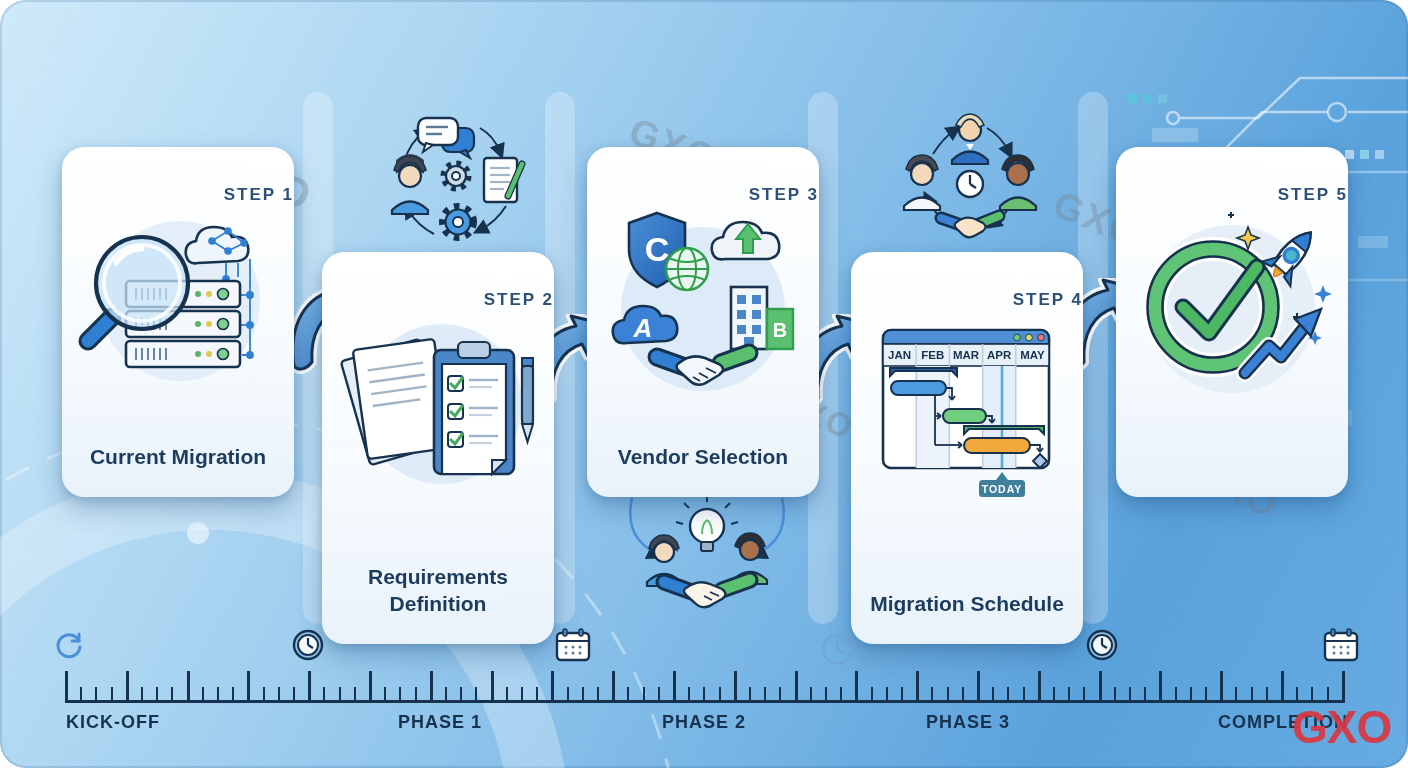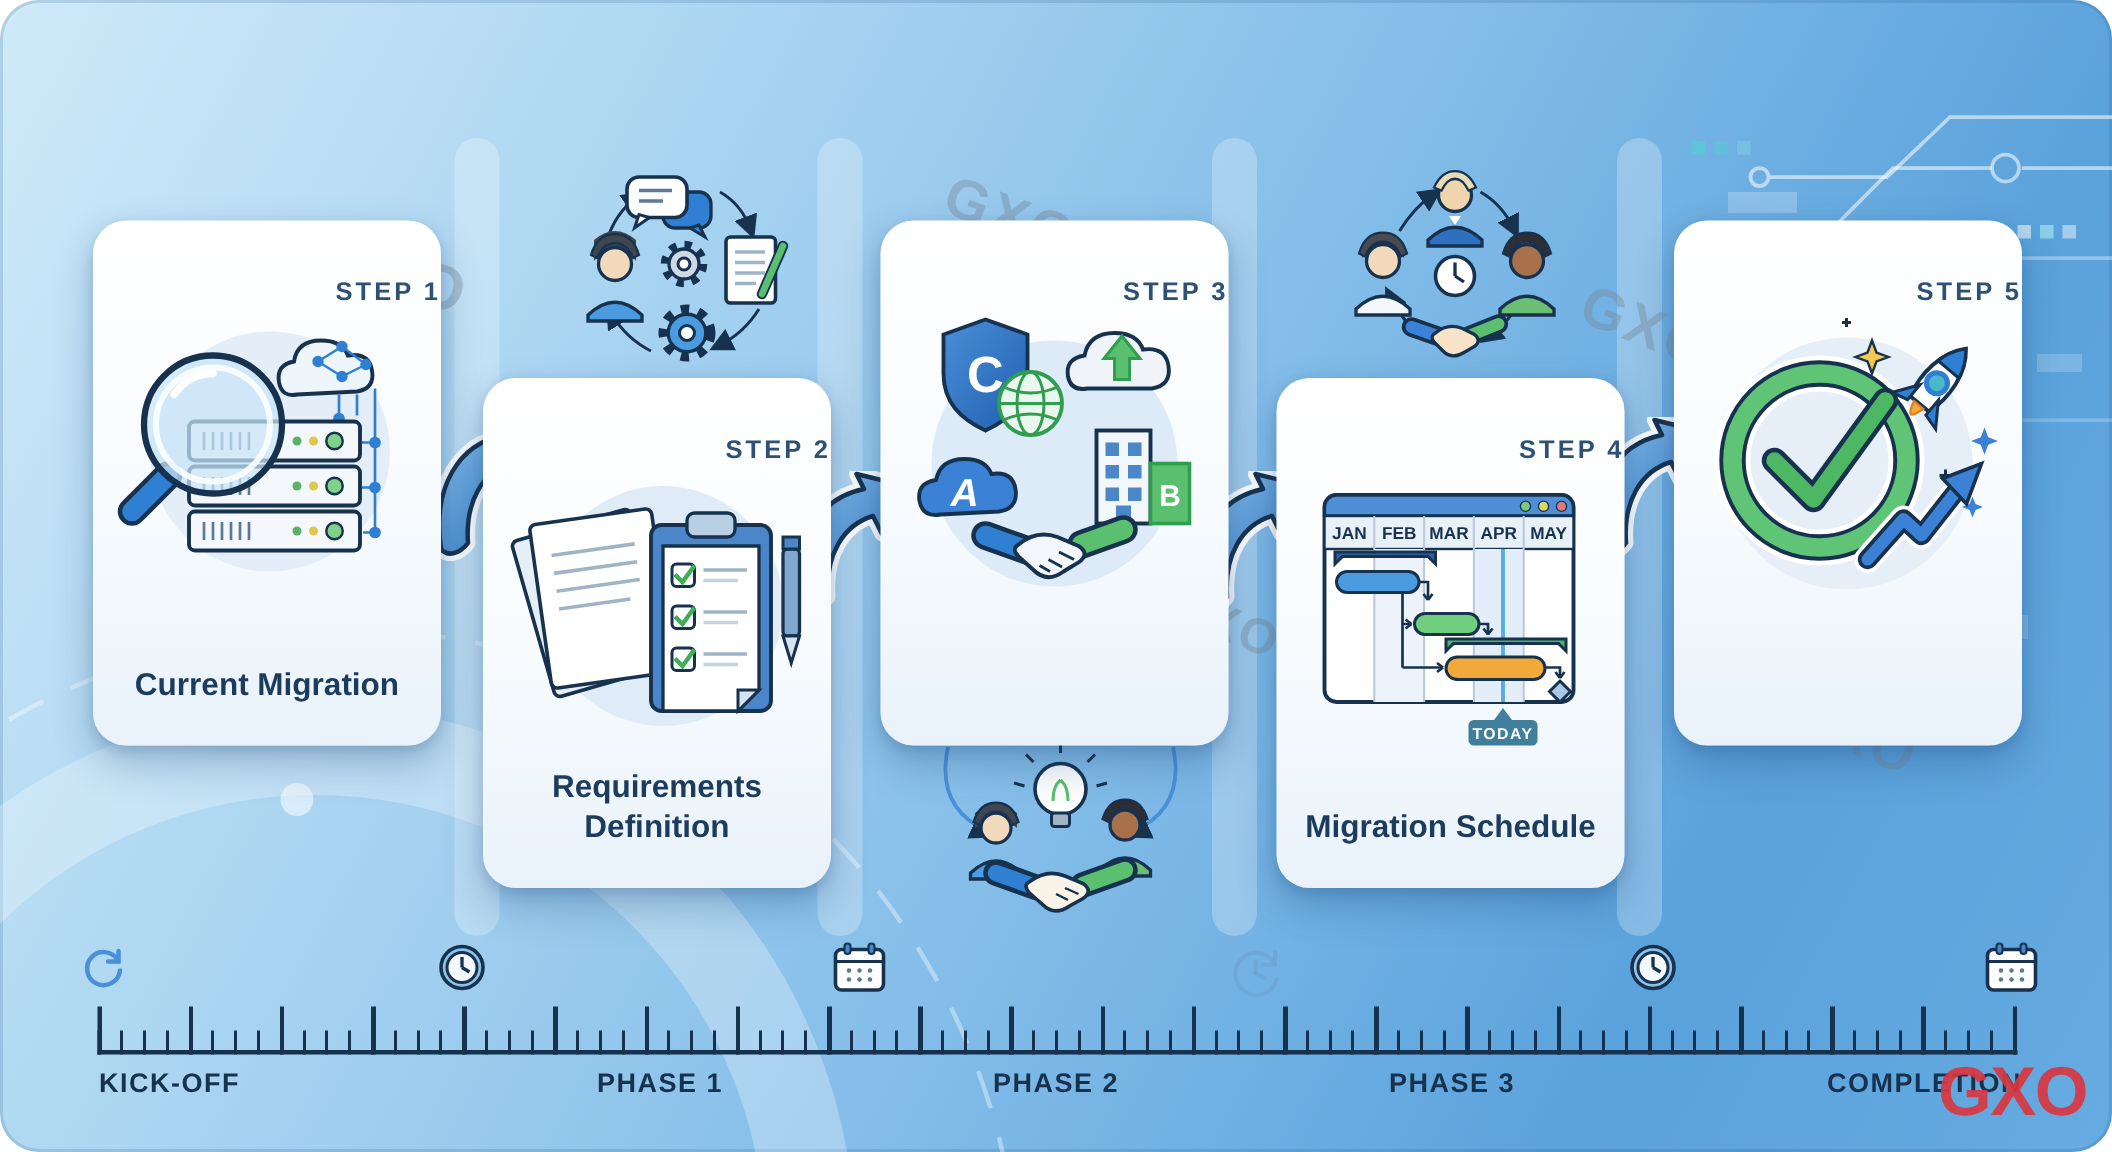--- a/index.html
+++ b/index.html
@@ -6,21 +6,21 @@
   body{width:1408px;height:768px;font-family:"Liberation Sans",sans-serif;}
   .canvas{position:absolute;left:0;top:0;width:1408px;height:768px;border-radius:26px;overflow:hidden;
     background:linear-gradient(118deg,#cfeaf9 0%,#aed7f2 25%,#82bce8 55%,#5aa2dc 80%,#66abe1 100%);
     box-shadow:inset 0 0 0 2px rgba(40,90,140,.18);}
   .bg-svg{position:absolute;left:0;top:0;}
   .stripe{position:absolute;top:92px;height:532px;width:30px;border-radius:15px;background:rgba(255,255,255,.26);}
   .watermark{position:absolute;font-weight:800;color:rgba(120,134,150,.40);letter-spacing:2px;user-select:none;}
   .card{position:absolute;width:232px;height:350px;border-radius:22px;
     background:linear-gradient(180deg,#ffffff 0%,#f7fbfe 55%,#e9f2fa 100%);
     box-shadow:0 12px 26px rgba(25,70,120,.30),0 3px 8px rgba(25,70,120,.18);}
-  .card.low{height:340px;}
+  .card.low{height:392px;}
   .step-label{margin-top:38px;text-align:right;font-size:17px;font-weight:700;letter-spacing:2px;color:#2e5074;}
   .caption{position:absolute;left:0;bottom:26px;width:100%;text-align:center;font-size:21px;font-weight:700;color:#1c3c5d;line-height:1.32;}
   .icon-wrap{position:absolute;left:0;top:54px;width:100%;display:flex;justify-content:center;}
   .abs{position:absolute;}
   
   .ruler-minor{position:absolute;left:65px;top:687px;width:1280px;height:16px;
     background:repeating-linear-gradient(90deg,#17324e 0,#17324e 2px,transparent 2px,transparent 15.2px);}
   .ruler-major{position:absolute;left:65px;top:671px;width:1280px;height:32px;
     background:repeating-linear-gradient(90deg,#17324e 0,#17324e 3px,transparent 3px,transparent 60.8px);}
   .ruler-base{position:absolute;left:65px;top:700px;width:1280px;height:3px;background:#17324e;}
@@ -370,20 +370,21 @@
         <g>
           <line x1="56" y1="152" x2="84" y2="162" stroke="#17324e" stroke-width="19" stroke-linecap="round"></line>
           <line x1="56" y1="152" x2="84" y2="162" stroke="#2f7fd2" stroke-width="13" stroke-linecap="round"></line>
           <line x1="148" y1="148" x2="120" y2="158" stroke="#17324e" stroke-width="19" stroke-linecap="round"></line>
           <line x1="148" y1="148" x2="120" y2="158" stroke="#5abf6e" stroke-width="13" stroke-linecap="round"></line>
           <path d="M78,158 q12,-10 26,-5 l14,6 q8,5 0,11 l-10,6 q-11,8 -20,-1 l-10,-9 q-5,-5 0,-8 Z" fill="#f3f6fa" stroke="#17324e" stroke-width="2.6"></path>
           <path d="M98,168 l9,5 M105,163 l10,5 M92,172 l7,4" stroke="#17324e" stroke-width="1.8" fill="none"></path>
         </g>
       </svg>
     </div>
+    <div class="caption">Vendor Selection</div>
   </div>
 
   <div class="card low" style="left:851px;top:252px">
     <div class="step-label">STEP 4</div>
     <div class="icon-wrap" style="top:76px">
       <svg width="176" height="170" viewBox="0 0 176 170">
         <rect x="4" y="2" width="166" height="138" rx="8" fill="#ffffff" stroke="#17324e" stroke-width="2.6"></rect>
         <path d="M4,10 a8,8 0 0 1 8,-8 h150 a8,8 0 0 1 8,8 v6 H4 Z" fill="#4e8fd6" stroke="#17324e" stroke-width="2.2"></path>
         <circle cx="138" cy="9.5" r="3.4" fill="#77c97c" stroke="#17324e" stroke-width="0.9"></circle>
         <circle cx="150" cy="9.5" r="3.4" fill="#d9d96a" stroke="#17324e" stroke-width="0.9"></circle>

